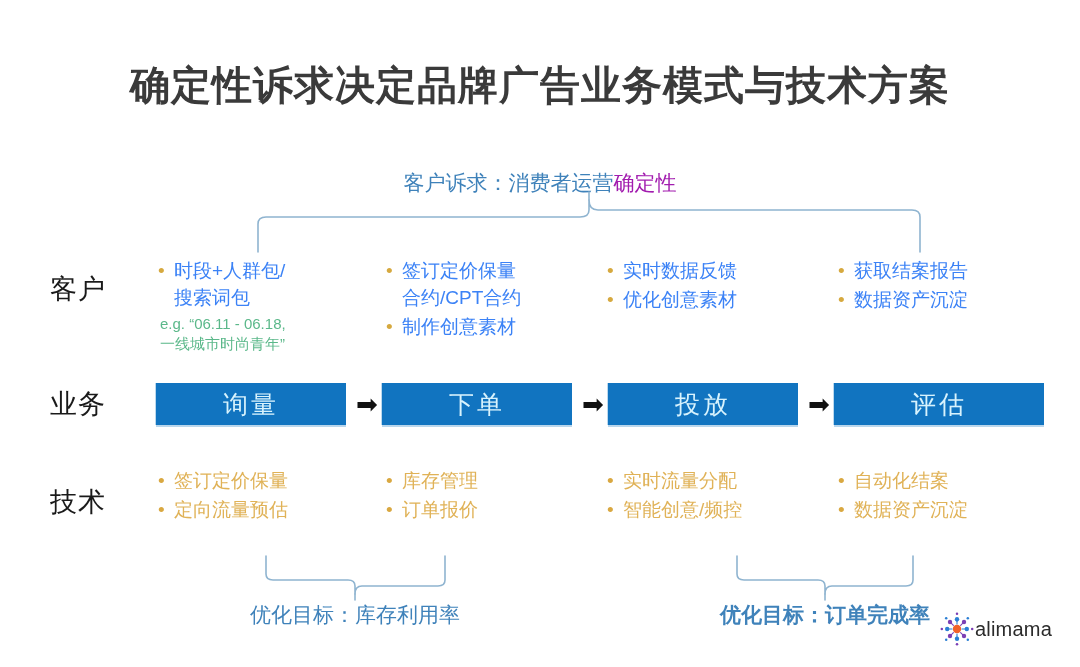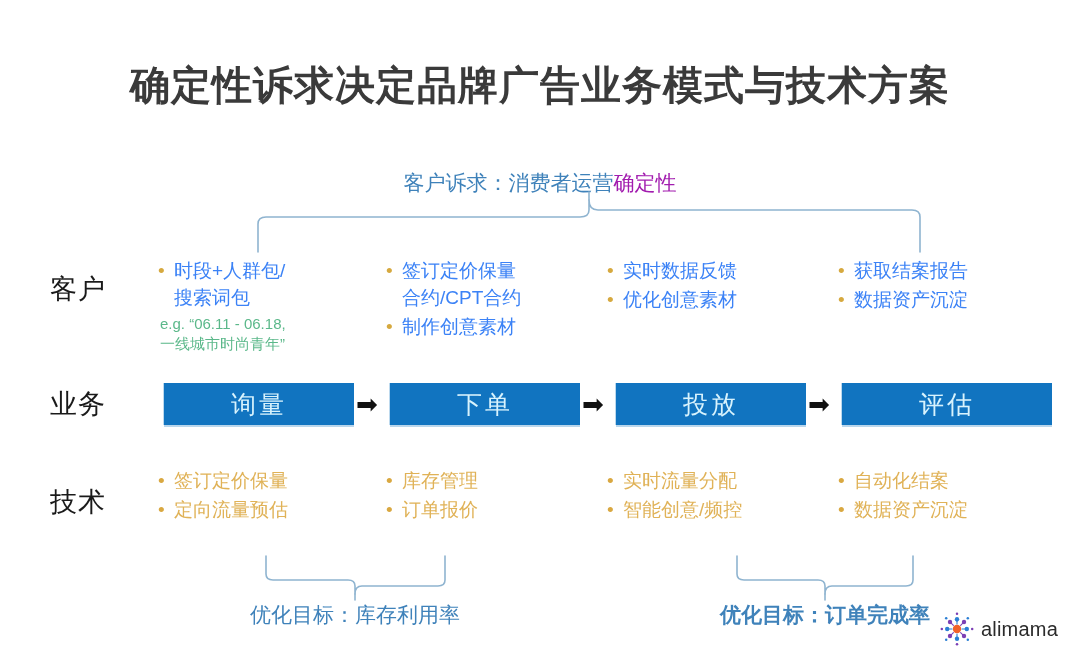--- a/index.html
+++ b/index.html
@@ -113,21 +113,20 @@
   
   .flow-box {
     position: absolute;
     top: 383px;
     height: 42px;
     background: #1174c0;
     box-shadow: -1px 0 0 0 #bcd9ee, 0 2px 0 0 #b9d6ec;
     display: flex;
     align-items: center;
     justify-content: center;
-    margin-left: 8px;
   }
   .flow-box .flow-label {
     font-size: 25px;
     font-weight: 400;
     color: #d8f3fd;
     letter-spacing: 3px;
     white-space: nowrap;
   }
   .flow-b1 { left: 156px; width: 190px; }
   .flow-b2 { left: 382px; width: 190px; }
@@ -158,21 +157,21 @@
   }
   .bc-left  { left: 205px; width: 300px; }
   .bc-right { left: 675px; width: 300px; font-weight: bold; }
 
   
   .logo {
     position: absolute;
     left: 940px; top: 612px;
     display: flex;
     align-items: center;
-    gap: 7px;
+    gap: 1px;
   }
   .logo-mark { width: 34px; height: 34px; display: block; }
   .logo-word {
     font-size: 20px;
     color: #2b2b2b;
     letter-spacing: 0.2px;
     font-weight: 400;
   }
 </style>
 </head>

